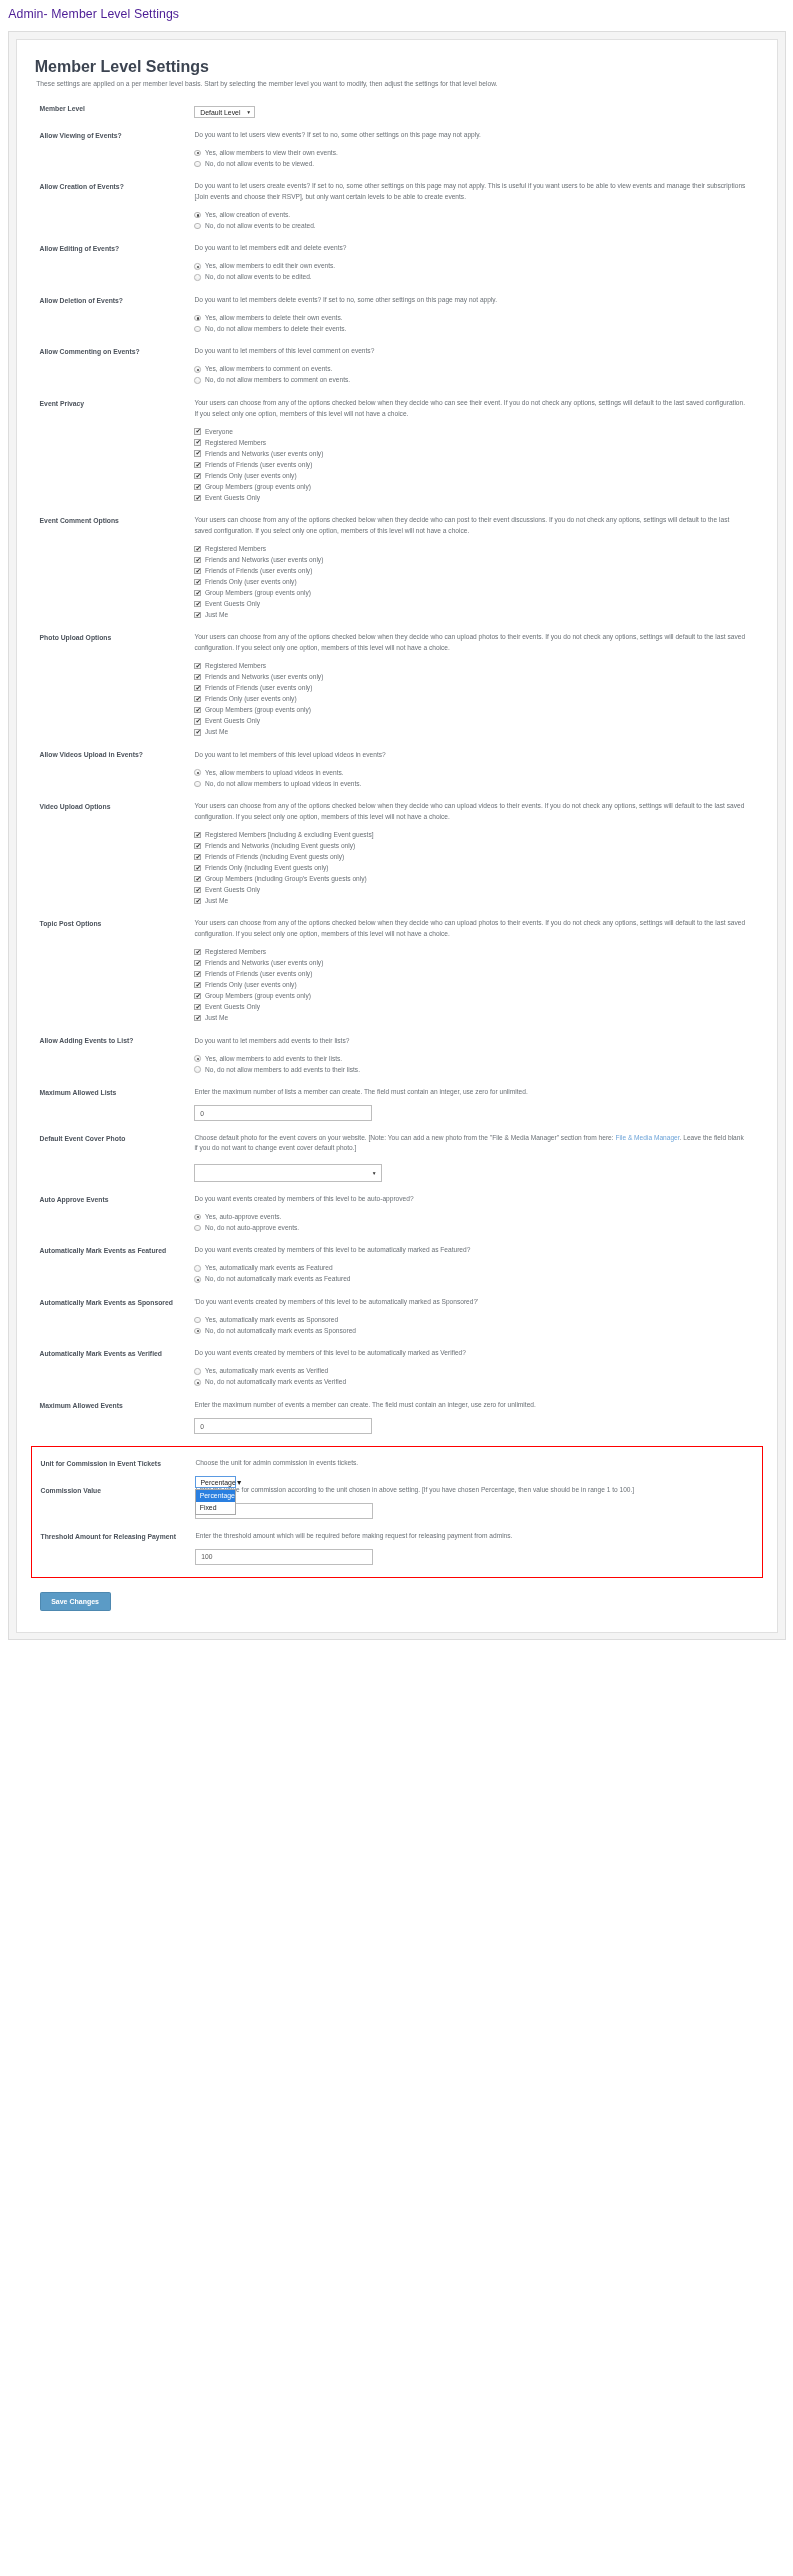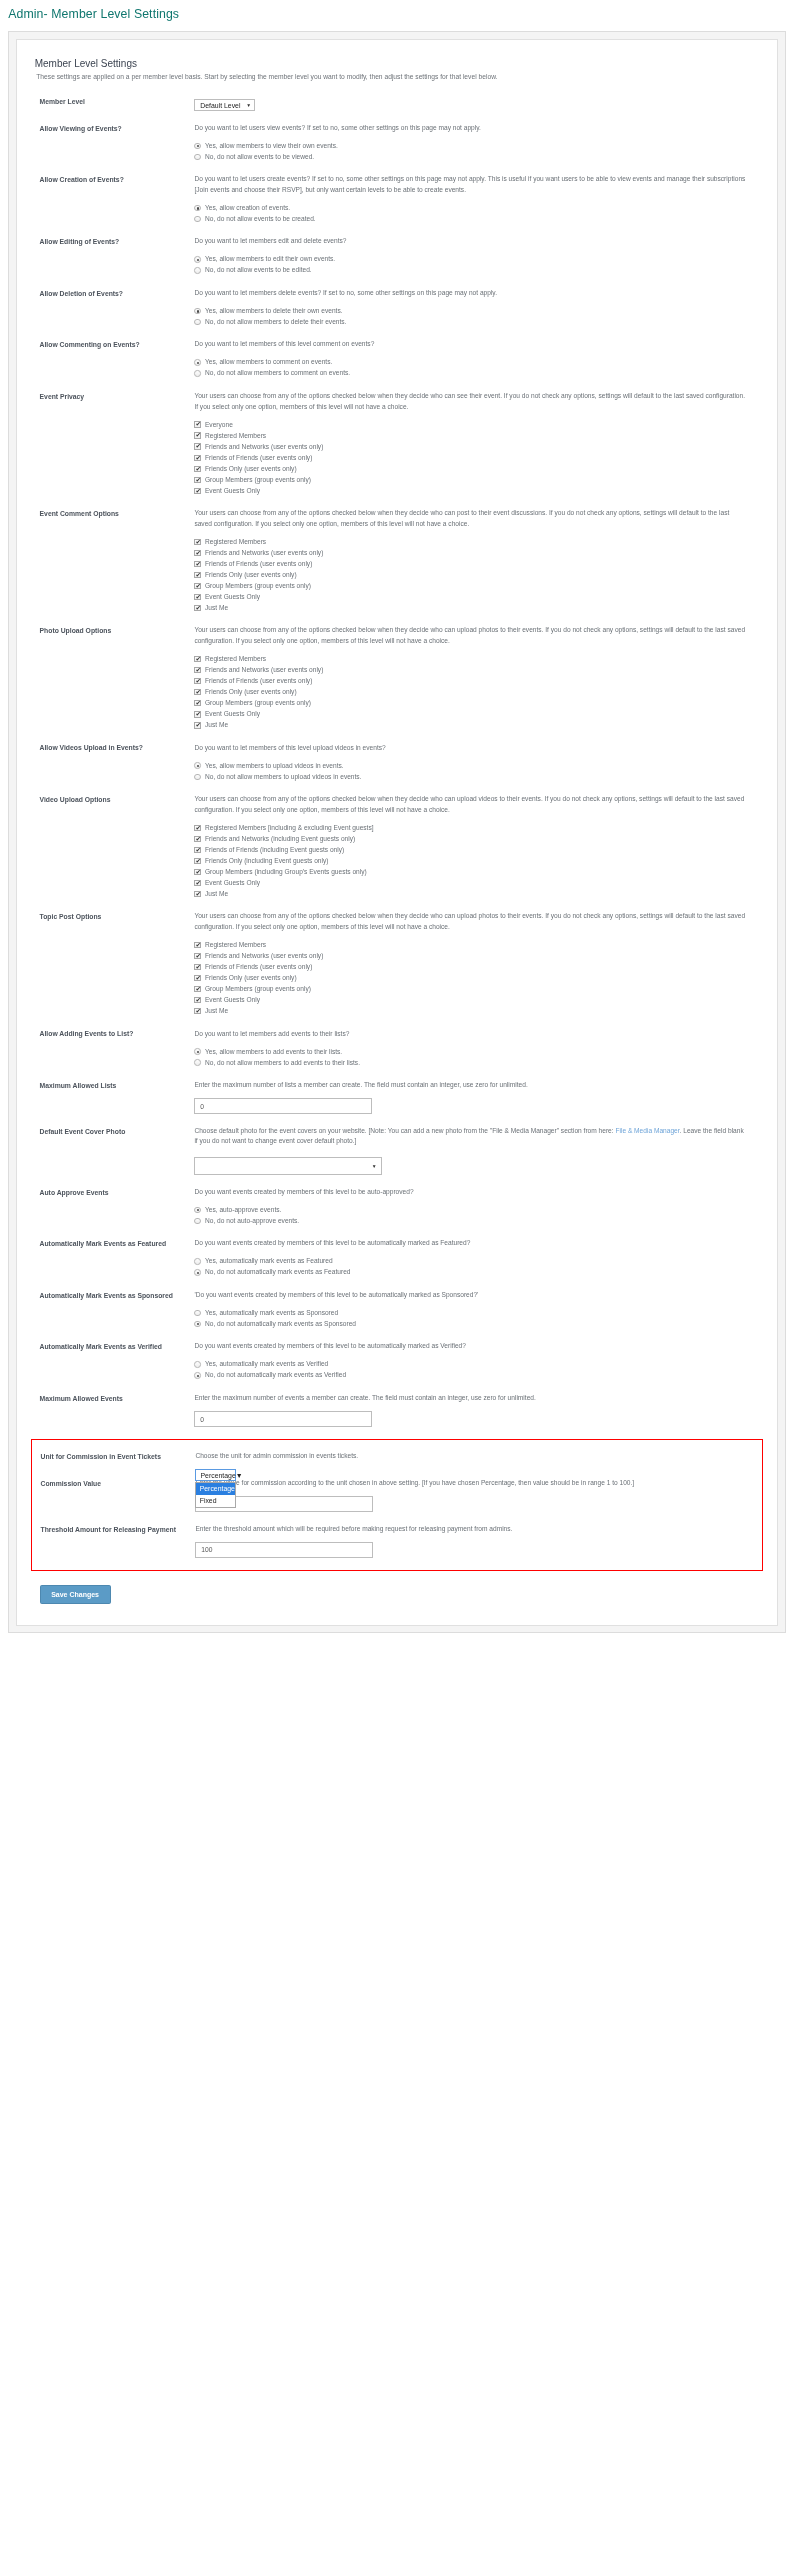--- a/index.html
+++ b/index.html
@@ -4,42 +4,42 @@
 <style>
   * { box-sizing: border-box; }
   html, body {
     margin: 0; padding: 0;
     background: #ffffff;
     font-family: "Liberation Sans", sans-serif;
   }
   body { width: 794px; }
 
   .page-title {
-    color: #0f766e;
+    color: #4c1d95;
     font-size: 12.3px;
     font-weight: 400;
     padding: 7.4px 0 0 8.2px;
     letter-spacing: 0.1px;
   }
 
   .outer-wrap {
     margin: 9.8px 8.2px 6.5px 8.2px;
     background: #f4f4f4;
     border: 0.8px solid #dcdcdc;
     padding: 6.5px;
   }
   .panel {
     background: #ffffff;
     border: 0.8px solid #e0e0e0;
     padding: 18px 14.7px 21px 14.7px;
   }
 
   .panel-title {
-    font-size: 10px;
-    font-weight: normal;
+    font-size: 16px;
+    font-weight: bold;
     color: #3c4451;
     margin: 0 0 3.3px 3.3px;
   }
   .panel-sub {
     font-size: 6.7px;
     color: #6d7278;
     margin: 0 0 14.7px 4.9px;
     line-height: 1.35;
   }
 

